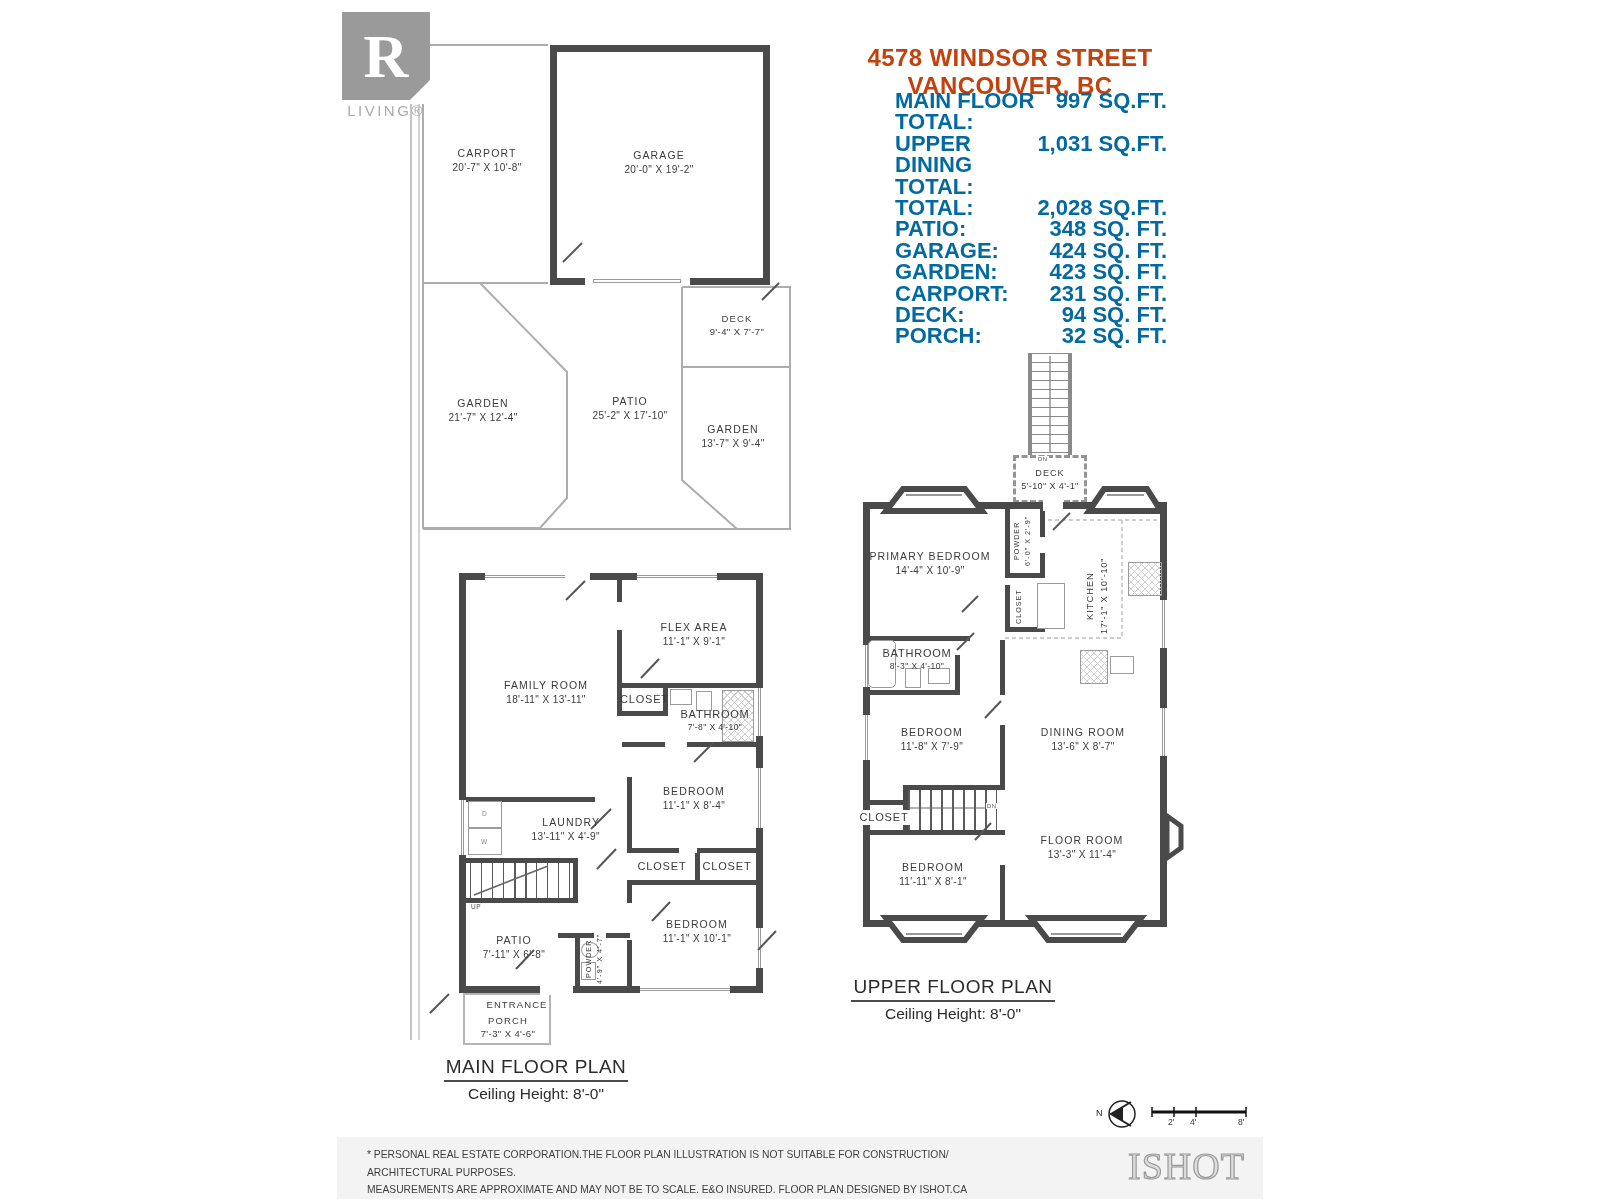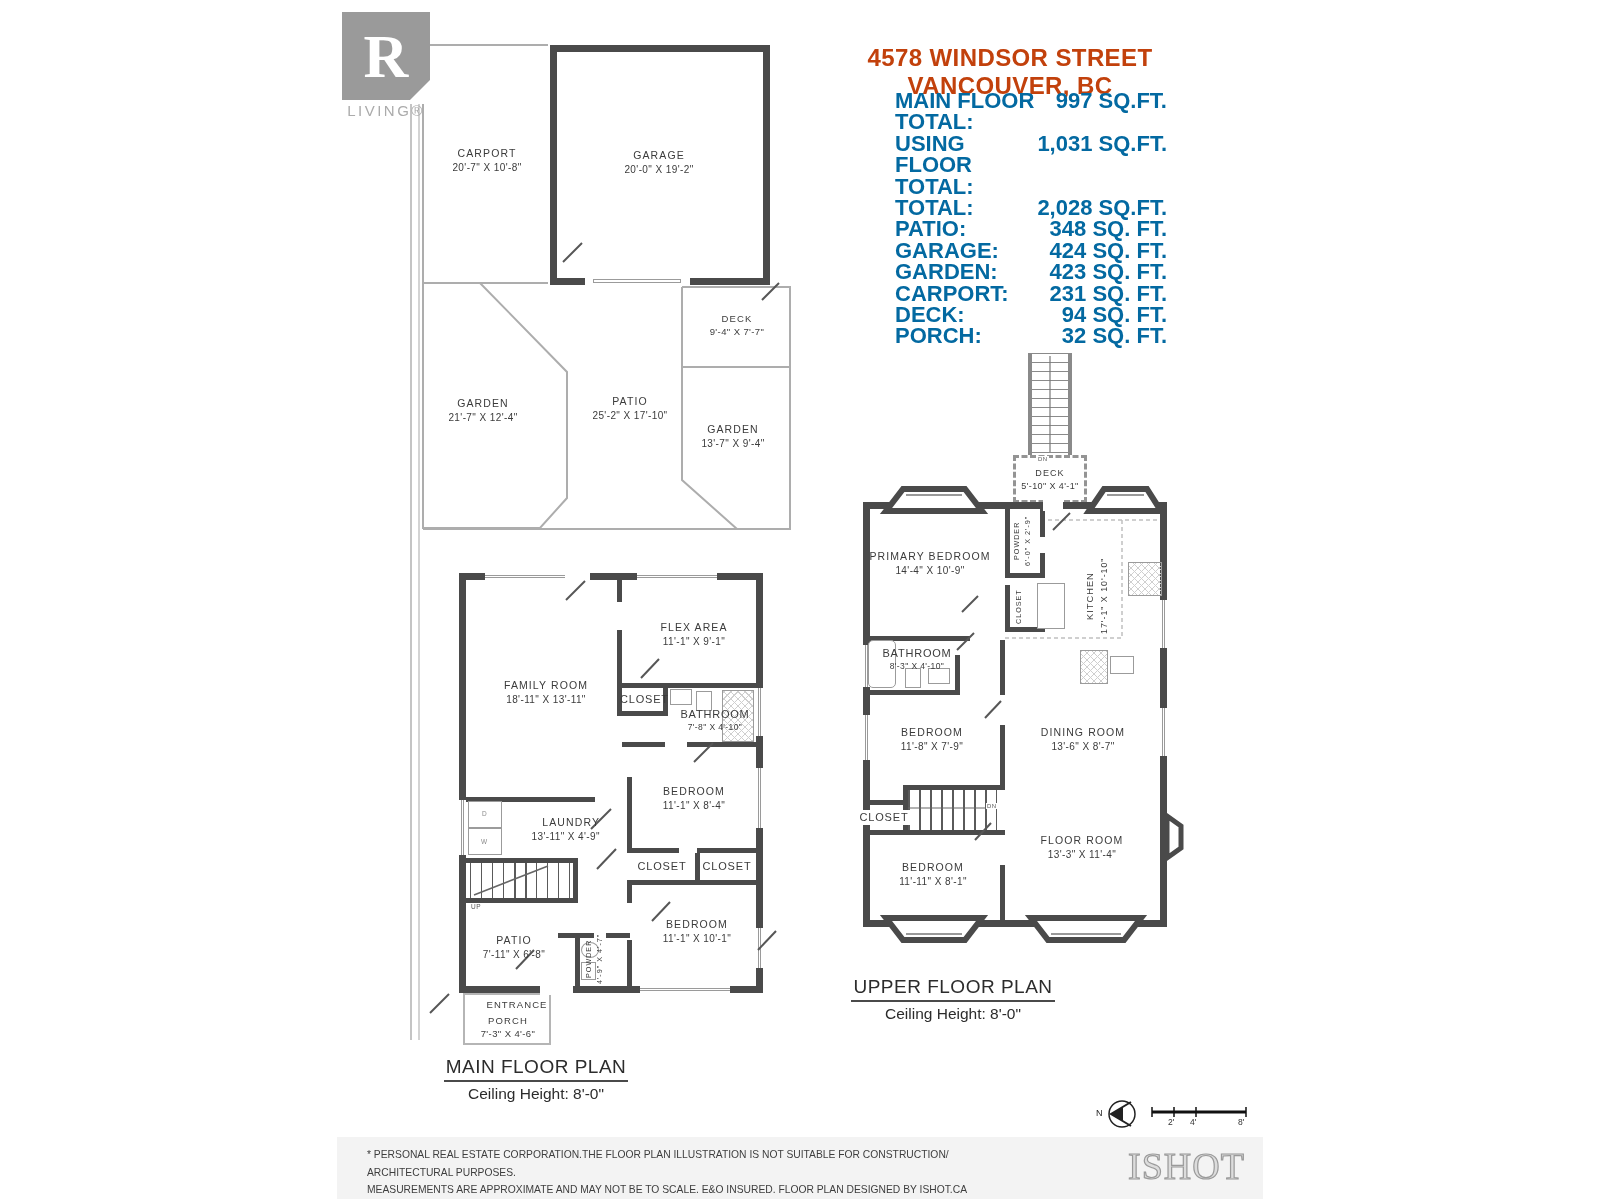--- a/index.html
+++ b/index.html
@@ -71,21 +71,21 @@
   <div id="rcaption">LIVING®</div>
 
   <div id="title">4578 WINDSOR STREET VANCOUVER, BC</div>
 
   <div id="summary">
     <div class="srow">
         <span class="sl">MAIN FLOOR TOTAL:</span>
         <span class="sv">997 SQ.FT.</span>
       </div>
     <div class="srow">
-        <span class="sl">USING FLOOR TOTAL:</span>
+        <span class="sl">UPPER DINING TOTAL:</span>
         <span class="sv">1,031 SQ.FT.</span>
       </div>
     <div class="srow b">
         <span class="sl">TOTAL:</span>
         <span class="sv">2,028 SQ.FT.</span>
       </div>
     <div class="srow">
         <span class="sl">PATIO:</span>
         <span class="sv">348 SQ. FT.</span>
       </div>

